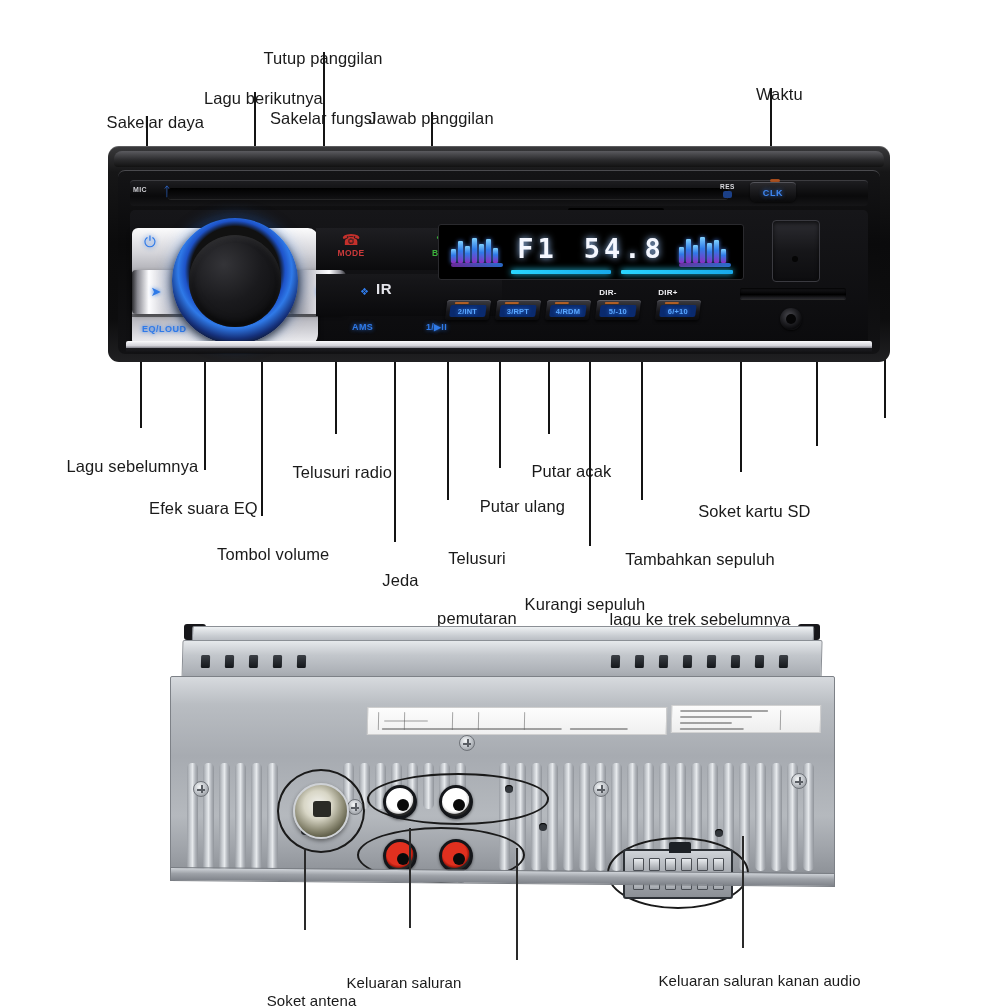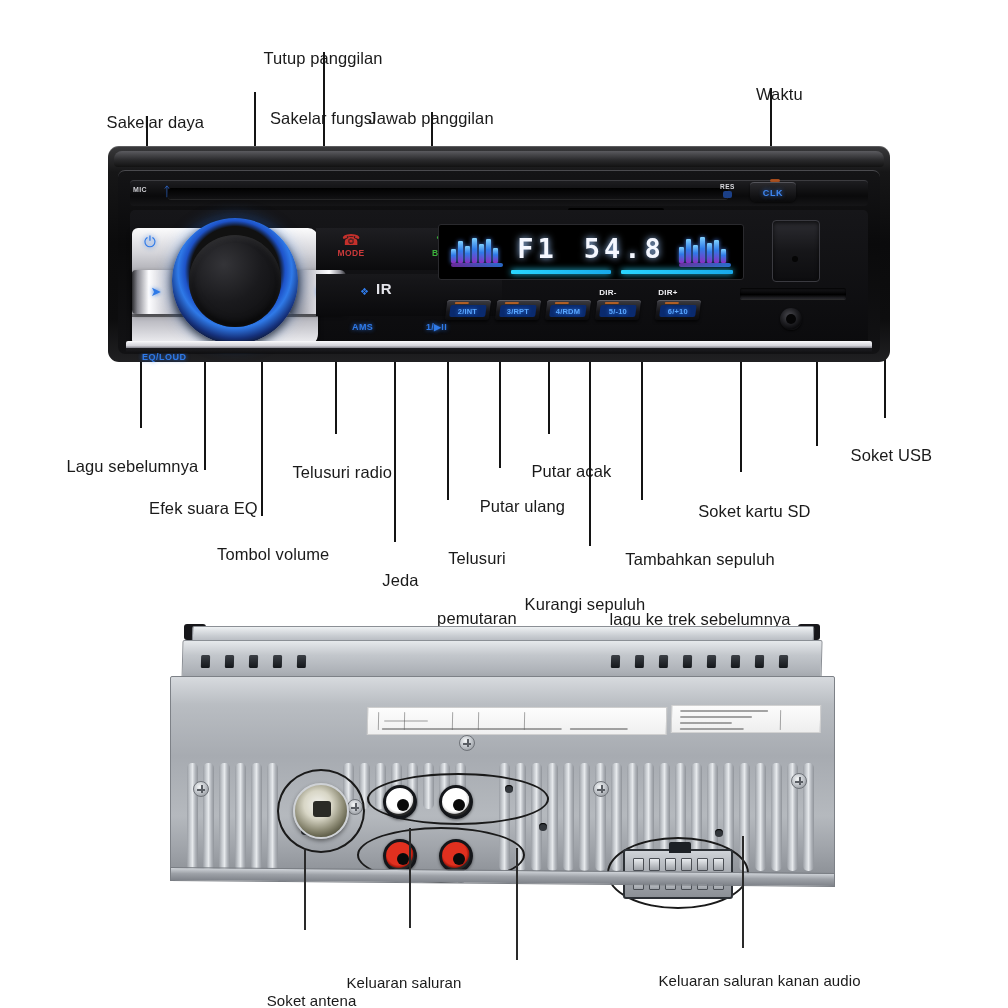--- a/index.html
+++ b/index.html
@@ -148,21 +148,20 @@
   }
   .pwrIcon {
     position:absolute; left:36px; top:88px;
     color:#2f7ae8; font-size:15px; line-height:15px;
     text-shadow: 0 0 5px #2a6fdd;
   }
   .eqTxt {
     position:absolute; left:34px; top:178px;
     color:#2f7ae8; font-size:9px; font-weight:bold; letter-spacing:.5px;
     text-shadow: 0 0 4px #2a6fdd;
-    margin-top: 28px;
   }
   
   .paddle {
     position:absolute; top:124px; width:56px; height:44px;
     background: linear-gradient(180deg,#ffffff 0%,#c9c9d0 40%,#6e6e76 62%,#e8e8ee 100%);
     box-shadow: 0 2px 4px rgba(0,0,0,.5);
   }
   .paddleL { left:24px; border-radius:4px 2px 2px 4px;
     background: linear-gradient(90deg,#2b2b2f 0%,#8a8a92 10%,#fdfdff 30%,#c6c6cd 65%,#75757d 100%); }
   .paddleR { left:182px; border-radius:2px 6px 6px 2px;
@@ -440,20 +439,23 @@
   }
 </style>
 </head>
 <body>
 
 <div id="root">
 
   <div class="lbl c" style="left:146px; top:92px;">
     <span>Sakelar daya</span>
   </div>
+  <div class="lbl c" style="left:254px; top:68px;">
+    <span>Lagu berikutnya</span>
+  </div>
   <div class="lbl c" style="left:323px; top:8px;">
     <div>Tutup panggilan</div>
     <div>Sakelar fungsi</div>
   </div>
   <div class="lbl c" style="left:431px; top:68px;">
     <div>Jawab panggilan</div>
     <div>Sakelar pita</div>
   </div>
   <div class="lbl c" style="left:770px; top:64px;">
     <span>Waktu</span>
@@ -487,23 +489,20 @@
   <div class="lbl c" style="left:585px; top:554px;">
     <div>Kurangi sepuluh</div>
     <div>lagu ke trek sebelumnya</div>
   </div>
   <div class="lbl c" style="left:700px; top:509px;">
     <div>Tambahkan sepuluh</div>
     <div>lagu ke trek sebelumnya</div>
   </div>
   <div class="lbl c" style="left:745px; top:481px;">
     <span>Soket kartu SD</span>
-  </div>
-  <div class="lbl c" style="left:882px; top:425px;">
-    <span>Soket USB</span>
   </div>
 
   <div class="leader dot" style="left:146px; top:116px; height:88px;"></div>
   <div class="leader" style="left:254px; top:92px; height:193px;"></div>
   <div class="leader dot" style="left:323px; top:52px; height:155px;"></div>
   <div class="leader dot" style="left:431px; top:112px; height:95px;"></div>
   <div class="leader" style="left:770px; top:88px; height:98px;"></div>
 
   <div class="leader dotTop" style="left:140px; top:303px; height:125px;"></div>
   <div class="leader dotTop" style="left:204px; top:338px; height:132px;"></div>

